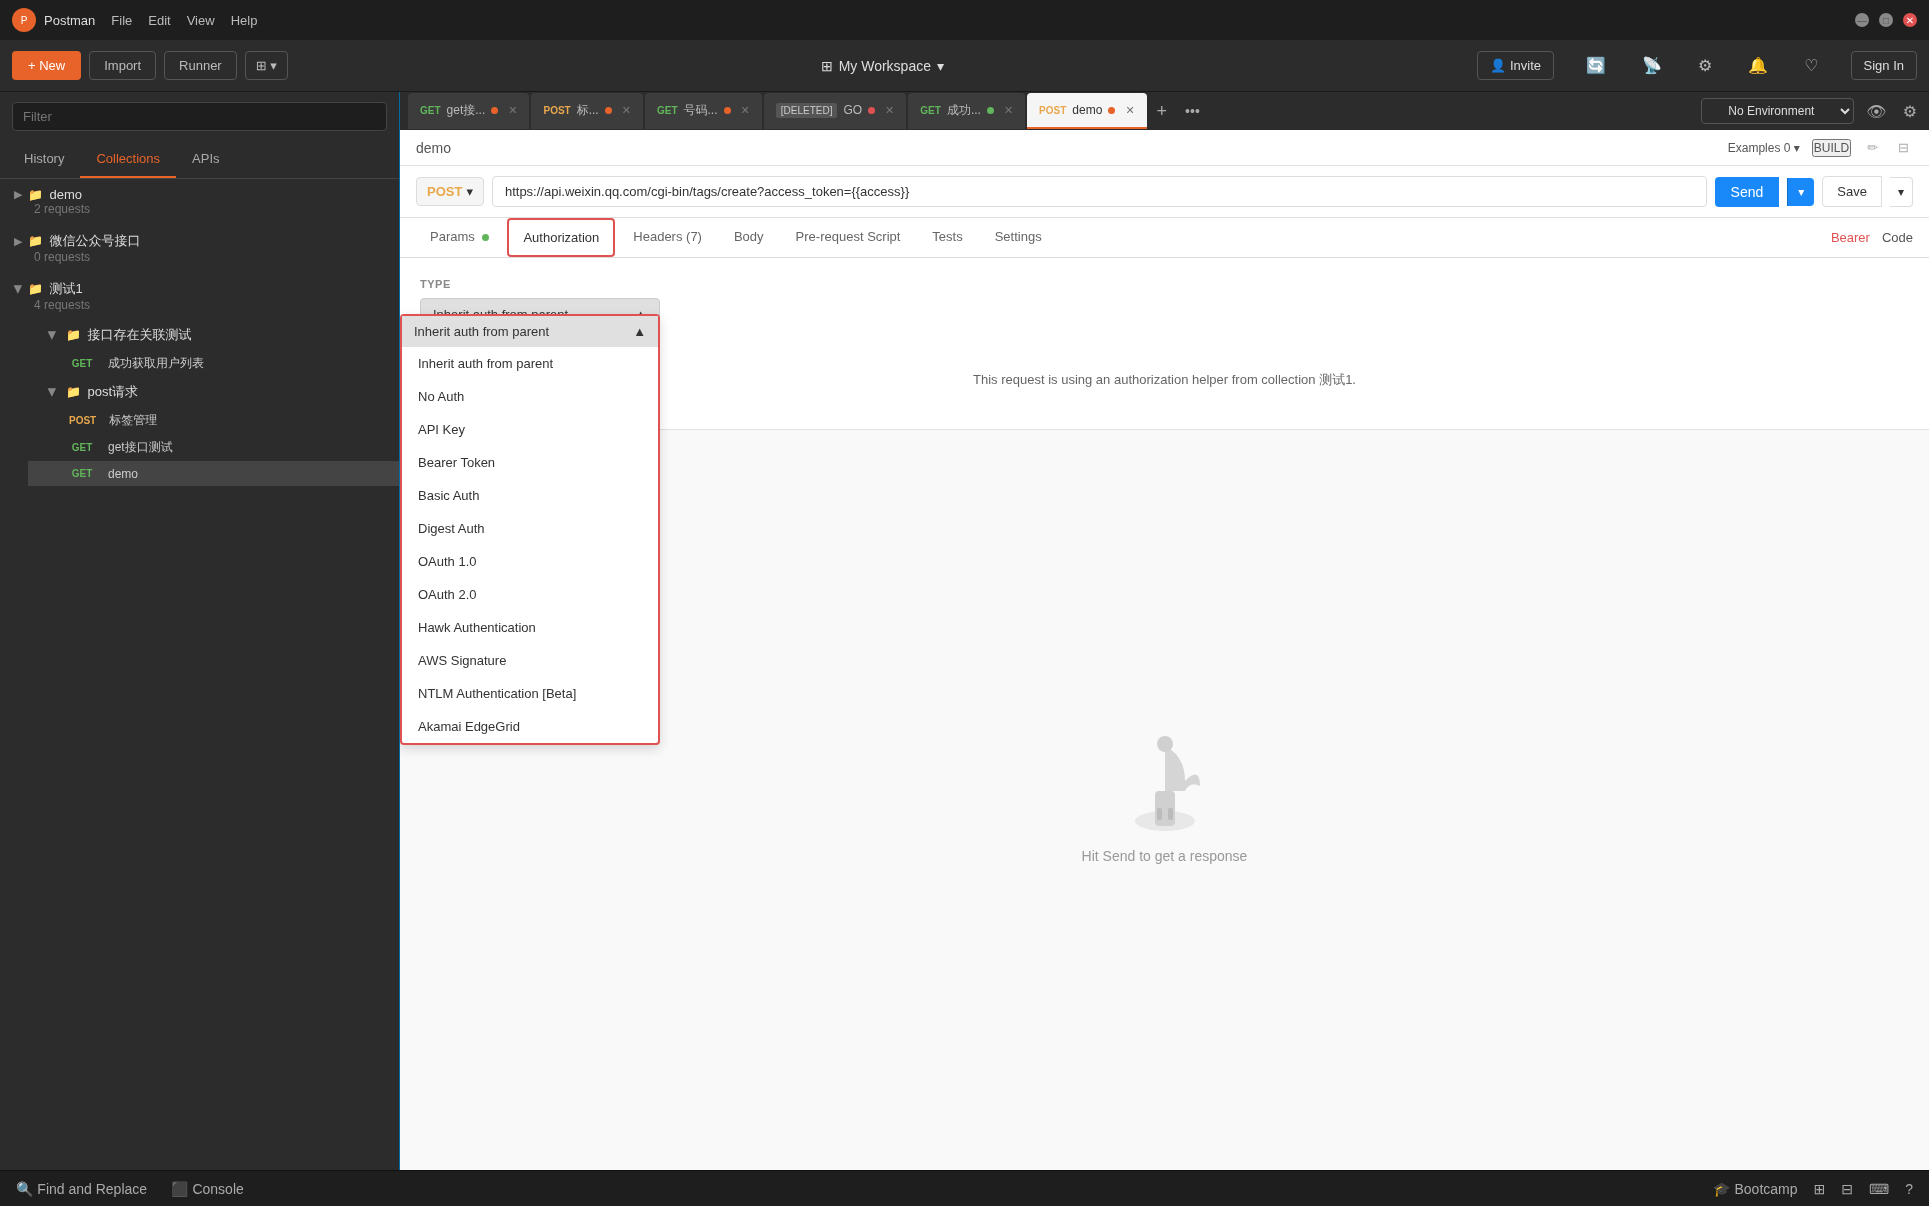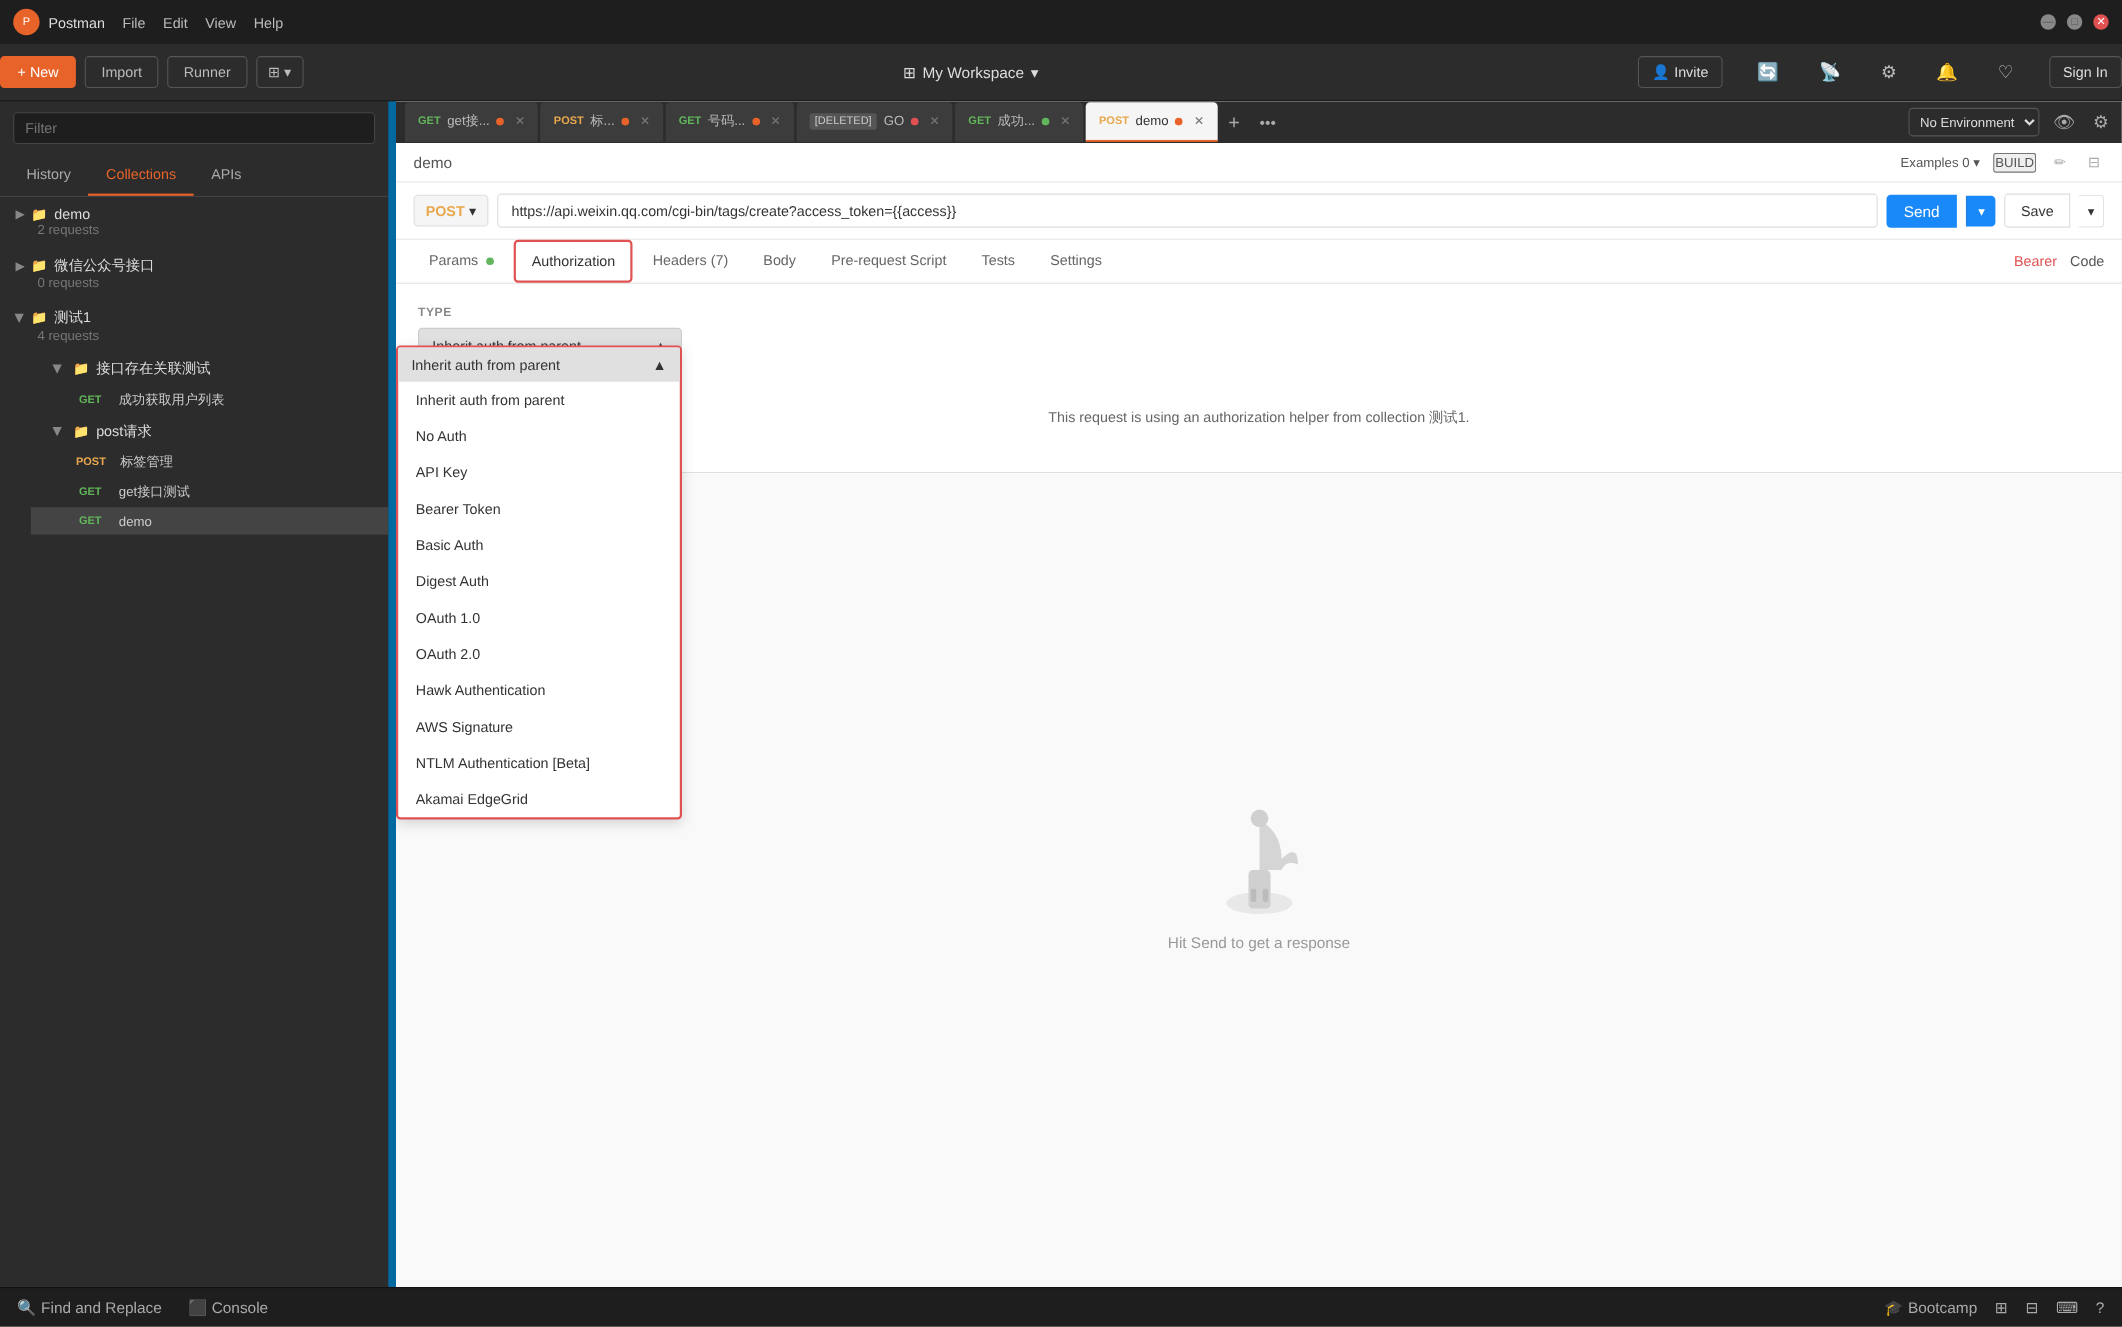--- a/index.html
+++ b/index.html
@@ -14,42 +14,42 @@
     .titlebar .app-name { color: #ddd; margin-right: 16px; font-weight: 500; }
     .titlebar .menu-items { display: flex; gap: 16px; font-size: 13px; color: #bbb; }
     .titlebar .window-controls { margin-left: auto; display: flex; gap: 10px; }
     .titlebar .wc { width: 14px; height: 14px; border-radius: 50%; display: flex; align-items: center; justify-content: center; font-size: 10px; color: #555; cursor: pointer; }
     .wc.minimize { background: #888; }
     .wc.maximize { background: #888; }
     .wc.close { background: #888; }
 
     
     .toolbar {
-      height: 52px; background: #2c2c2c; display: flex; align-items: center; padding: 0 0; gap: 8px; flex-shrink: 0;
+      height: 52px; background: #2c2c2c; display: flex; align-items: center; padding: 0 12px; gap: 8px; flex-shrink: 0;
       border-bottom: 1px solid #1a1a1a;
     }
     .btn-new {
       background: #e8632a; color: white; border: none; padding: 7px 16px; border-radius: 4px; font-size: 13px; cursor: pointer; display: flex; align-items: center; gap: 6px; font-weight: 500;
     }
     .btn-toolbar {
       background: transparent; color: #bbb; border: 1px solid #555; padding: 6px 14px; border-radius: 4px; font-size: 13px; cursor: pointer;
     }
     .toolbar-center { flex: 1; display: flex; justify-content: center; align-items: center; gap: 8px; }
     .workspace-btn { background: transparent; color: #ddd; border: none; font-size: 14px; cursor: pointer; display: flex; align-items: center; gap: 6px; }
     .toolbar-right { display: flex; align-items: center; gap: 28px; }
     .invite-btn { background: transparent; color: #ddd; border: 1px solid #555; padding: 6px 12px; border-radius: 4px; font-size: 13px; cursor: pointer; }
     .icon-btn { background: transparent; border: none; color: #bbb; font-size: 16px; cursor: pointer; padding: 4px; }
     .sign-in-btn { background: transparent; color: #ddd; border: 1px solid #555; padding: 6px 12px; border-radius: 4px; font-size: 13px; cursor: pointer; }
 
     
     .main-content { display: flex; flex: 1; overflow: hidden; }
 
     
     .sidebar {
-      width: 360px; background: #2c2c2c; display: flex; flex-direction: column; flex-shrink: 0; border-right: 7px solid #0369a1;
+      width: 400px; background: #2c2c2c; display: flex; flex-direction: column; flex-shrink: 0; border-right: 1px solid #0369a1;
     }
     .sidebar-search { padding: 10px 12px; }
     .sidebar-search input {
       width: 100%; background: #1e1e1e; border: 1px solid #444; border-radius: 4px; padding: 6px 10px; color: #bbb; font-size: 13px;
     }
     .sidebar-tabs { display: flex; border-bottom: 1px solid #444; padding: 0 8px; }
     .sidebar-tab {
       padding: 10px 16px; font-size: 13px; color: #aaa; cursor: pointer; border-bottom: 2px solid transparent; position: relative;
     }
     .sidebar-tab.active { color: #e8632a; border-bottom-color: #e8632a; }
@@ -166,21 +166,21 @@
     
     ::-webkit-scrollbar { width: 6px; height: 6px; }
     ::-webkit-scrollbar-track { background: #2c2c2c; }
     ::-webkit-scrollbar-thumb { background: #555; border-radius: 3px; }
 
     .req-panel { background: white; flex: 1; display: flex; flex-direction: column; overflow: hidden; }
 
     .folder-item { padding: 6px 14px 6px 20px; cursor: pointer; }
     .folder-header { display: flex; align-items: center; gap: 6px; }
     .folder-name { color: #ddd; font-size: 13px; }
-    .env-select { background: transparent; border: 1px solid #555; color: #ddd; padding: 4px 5px; border-radius: 4px; font-size: 12px; cursor: pointer; }
+    .env-select { background: transparent; border: 1px solid #555; color: #ddd; padding: 4px 22px; border-radius: 4px; font-size: 12px; cursor: pointer; }
 
     .deleted-badge { background: #555; color: #ccc; font-size: 10px; padding: 2px 5px; border-radius: 2px; }
   </style>
 </head>
 <body>
 
 <div class="titlebar">
   <div class="logo">P</div>
   <span class="app-name">Postman</span>
   <div class="menu-items">

